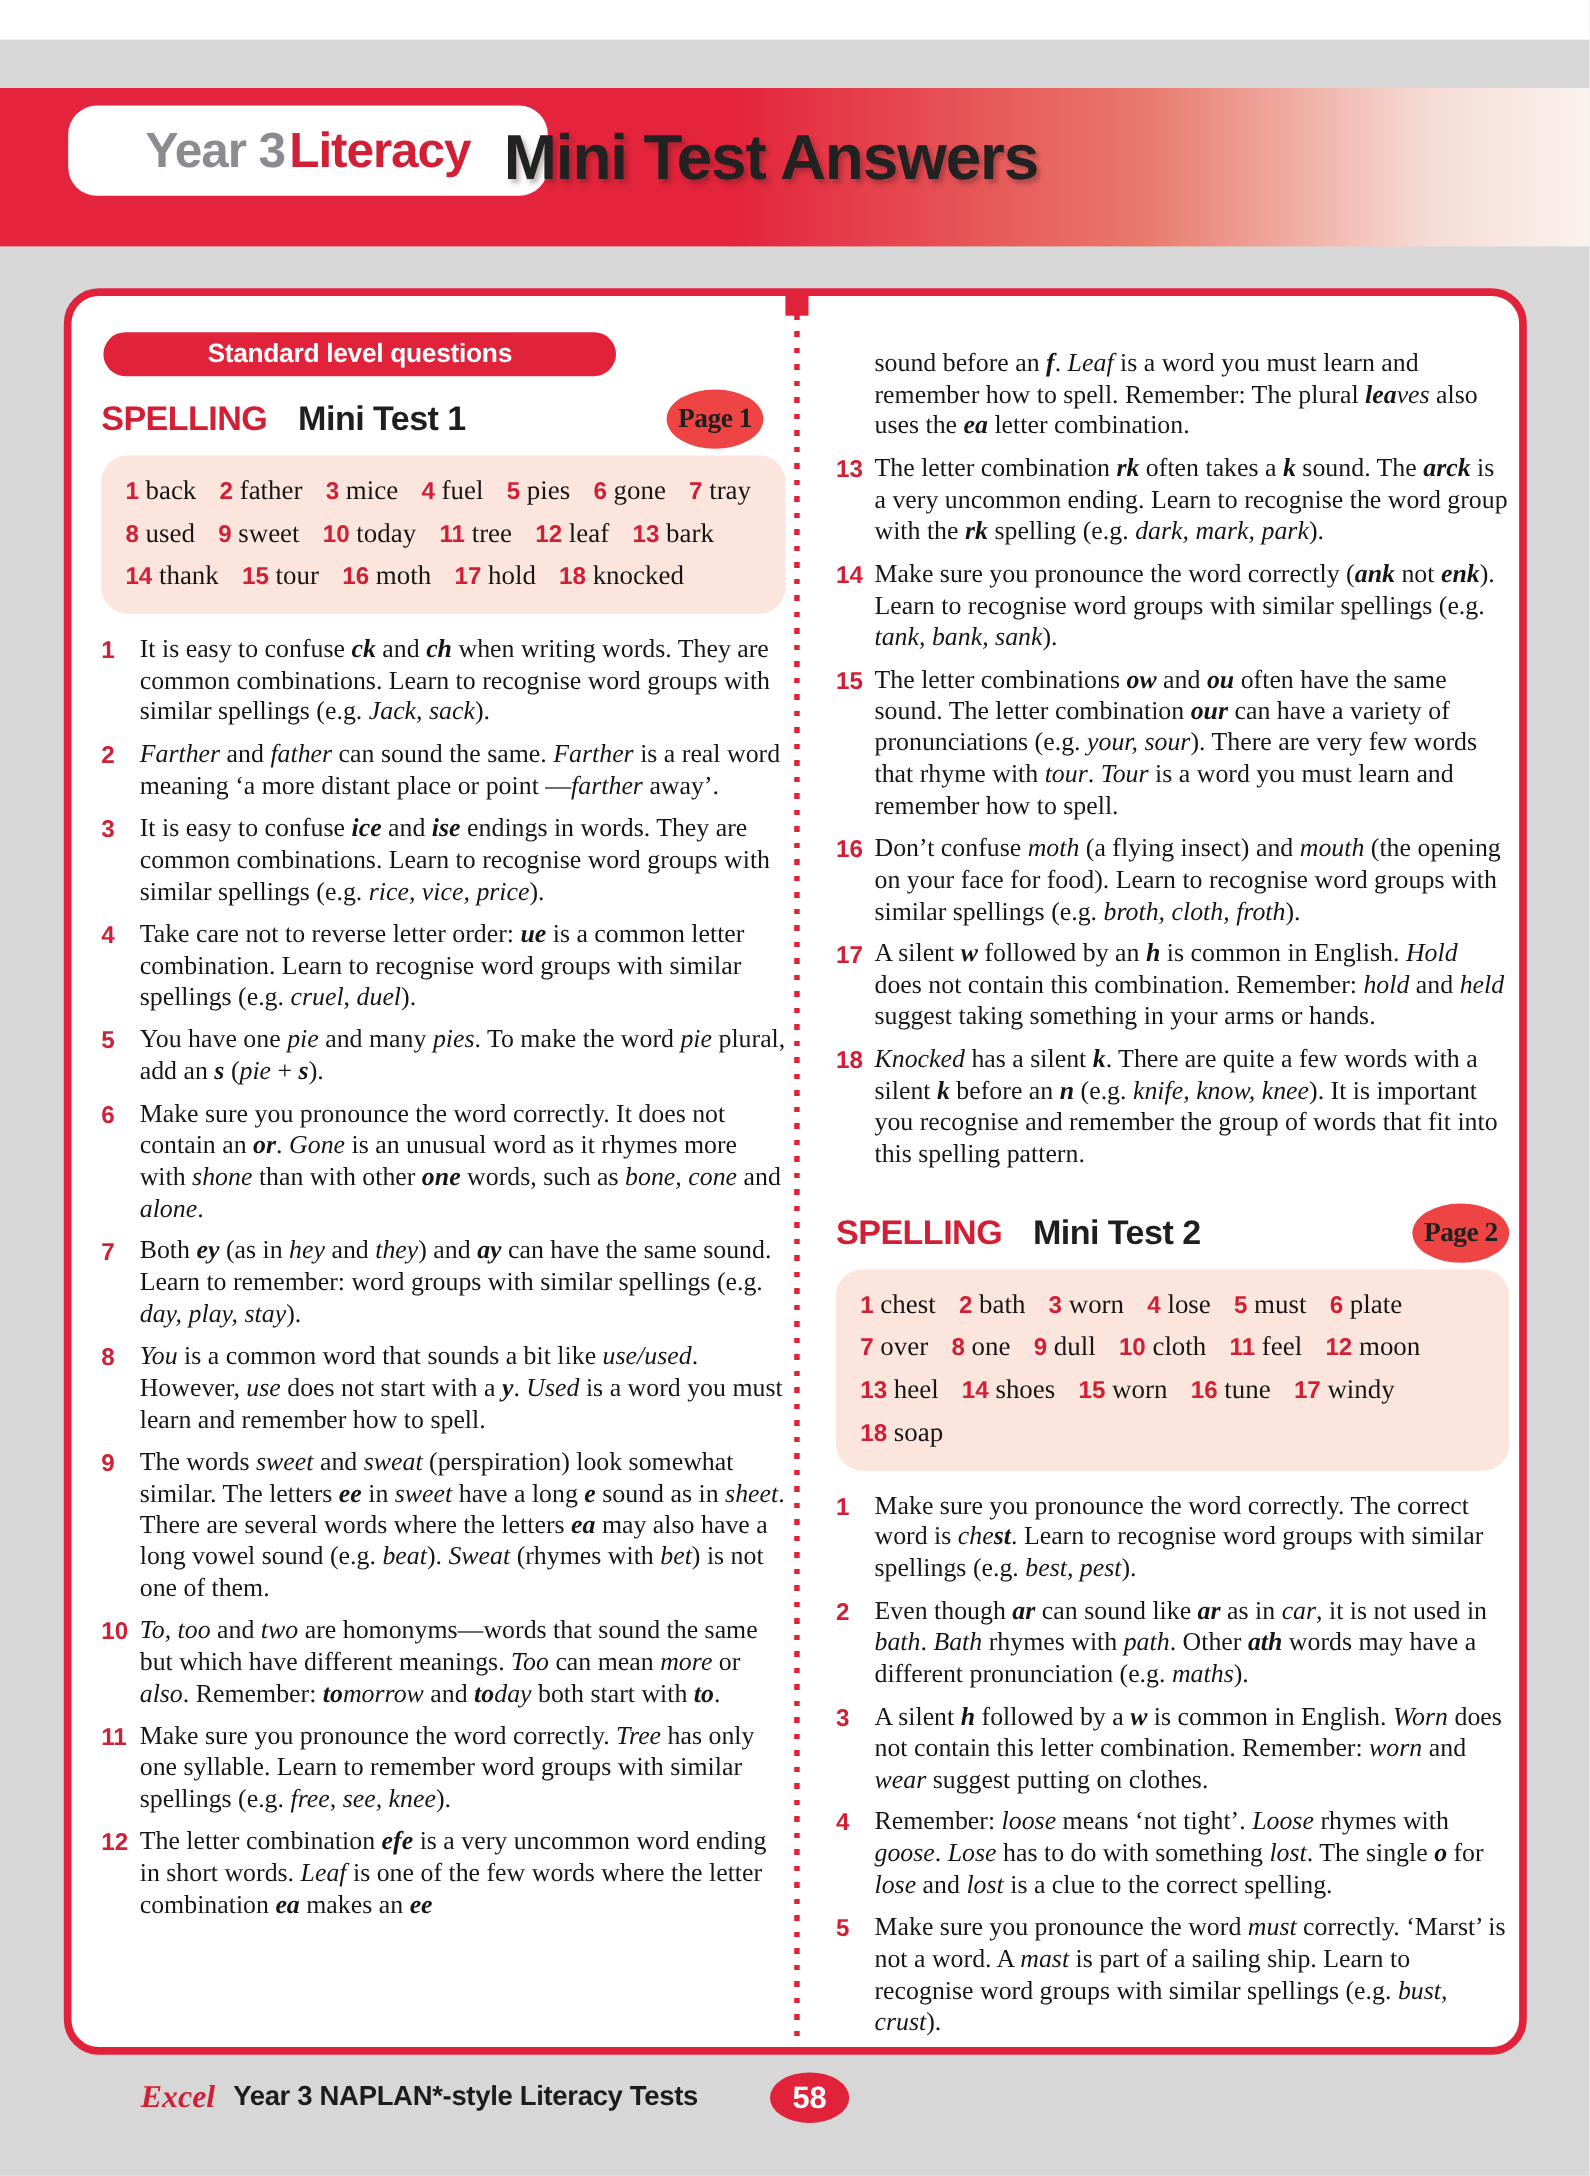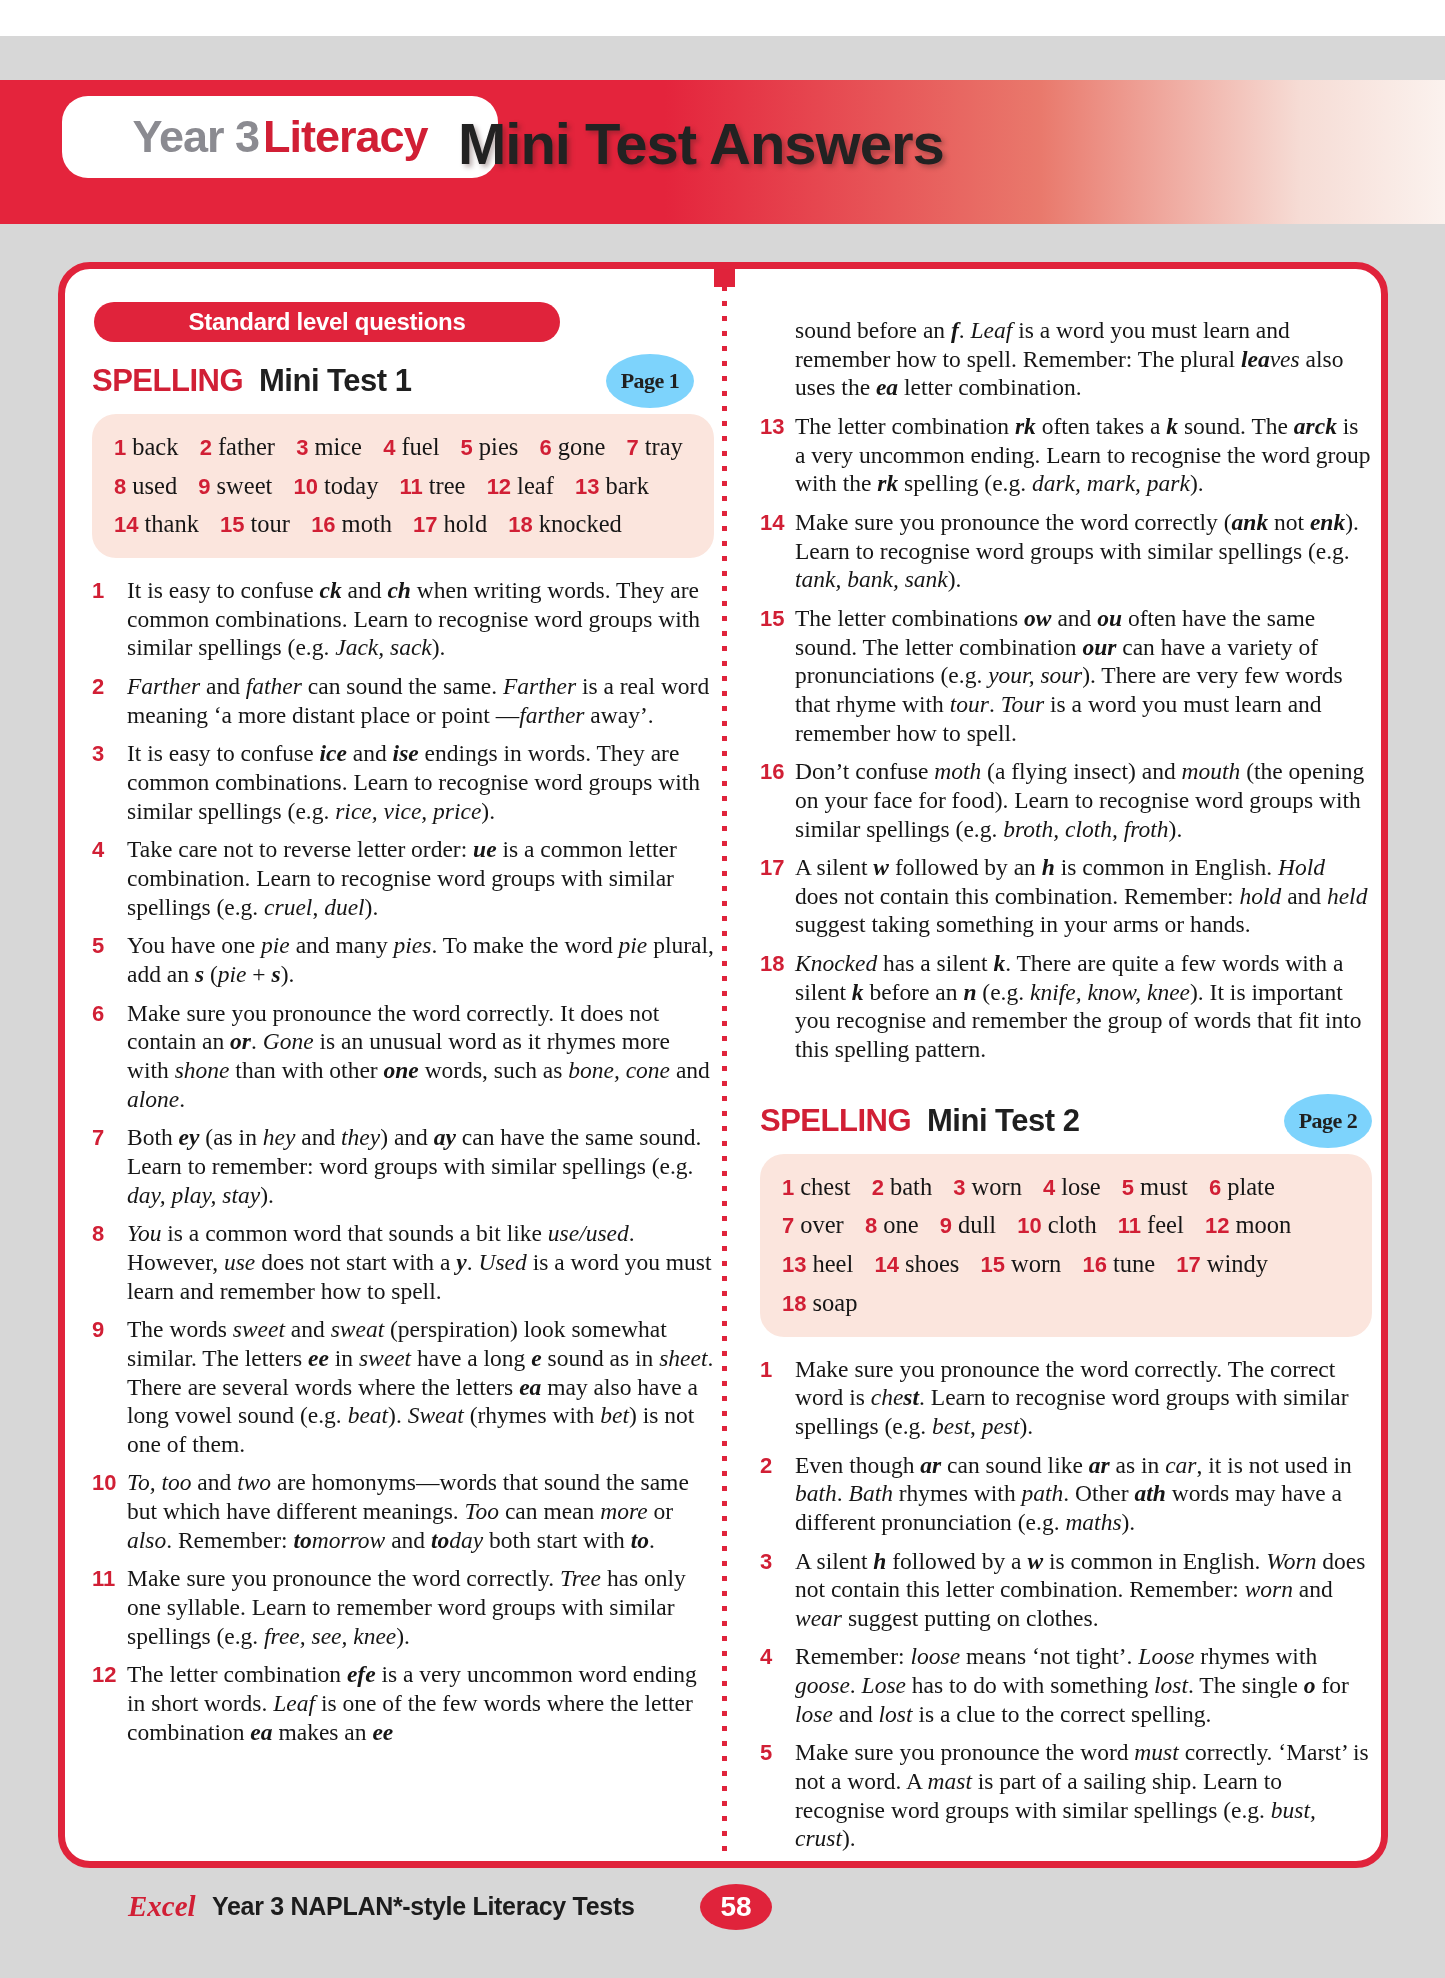--- a/index.html
+++ b/index.html
@@ -50,28 +50,28 @@
   .col{position:absolute;top:296px;}
   .col-left{left:92px;width:622px;}
   .col-right{left:760px;width:612px;}
   
   .banner{
     width:466px;height:40px;margin:6px 0 12px 2px;
     background:var(--red);border-radius:20px;
     display:flex;align-items:center;justify-content:center;
     font-family:"Liberation Sans",sans-serif;font-weight:700;font-size:24px;color:#ffffff;letter-spacing:-0.3px;
   }
-  .sec-head{position:relative;height:54px;margin-bottom:6px;display:flex;align-items:center;gap:16px;
+  .sec-head{position:relative;height:54px;margin-bottom:6px;display:flex;align-items:center;gap:28px;
     font-family:"Liberation Sans",sans-serif;font-weight:700;font-size:31px;letter-spacing:-0.5px;}
   .sec-label{color:var(--red-dark);}
   .sec-title{color:#1f1f1f;}
   .page-badge{
     position:absolute;right:20px;top:0;width:88px;height:54px;border-radius:50%;
-    background:#7dd3fc;display:flex;align-items:center;justify-content:center;
-    font-family:"Liberation Serif",serif;font-size:22px;color:#202020;
+    background:#ef4444;display:flex;align-items:center;justify-content:center;
+    font-family:"Liberation Serif",serif;font-size:25px;color:#202020;
   }
   .col-right .page-badge{right:0;}
   
   .key-box{
     background:var(--pink);border-radius:24px;
     padding:14px 10px 14px 22px;margin-bottom:18px;
     font-size:24.5px;line-height:1.58;
   }
   .kpair{white-space:nowrap;margin-right:15px;}
   .kn{font-family:"Liberation Sans",sans-serif;font-weight:700;font-size:22px;color:var(--red-dark);margin-right:6px;}

